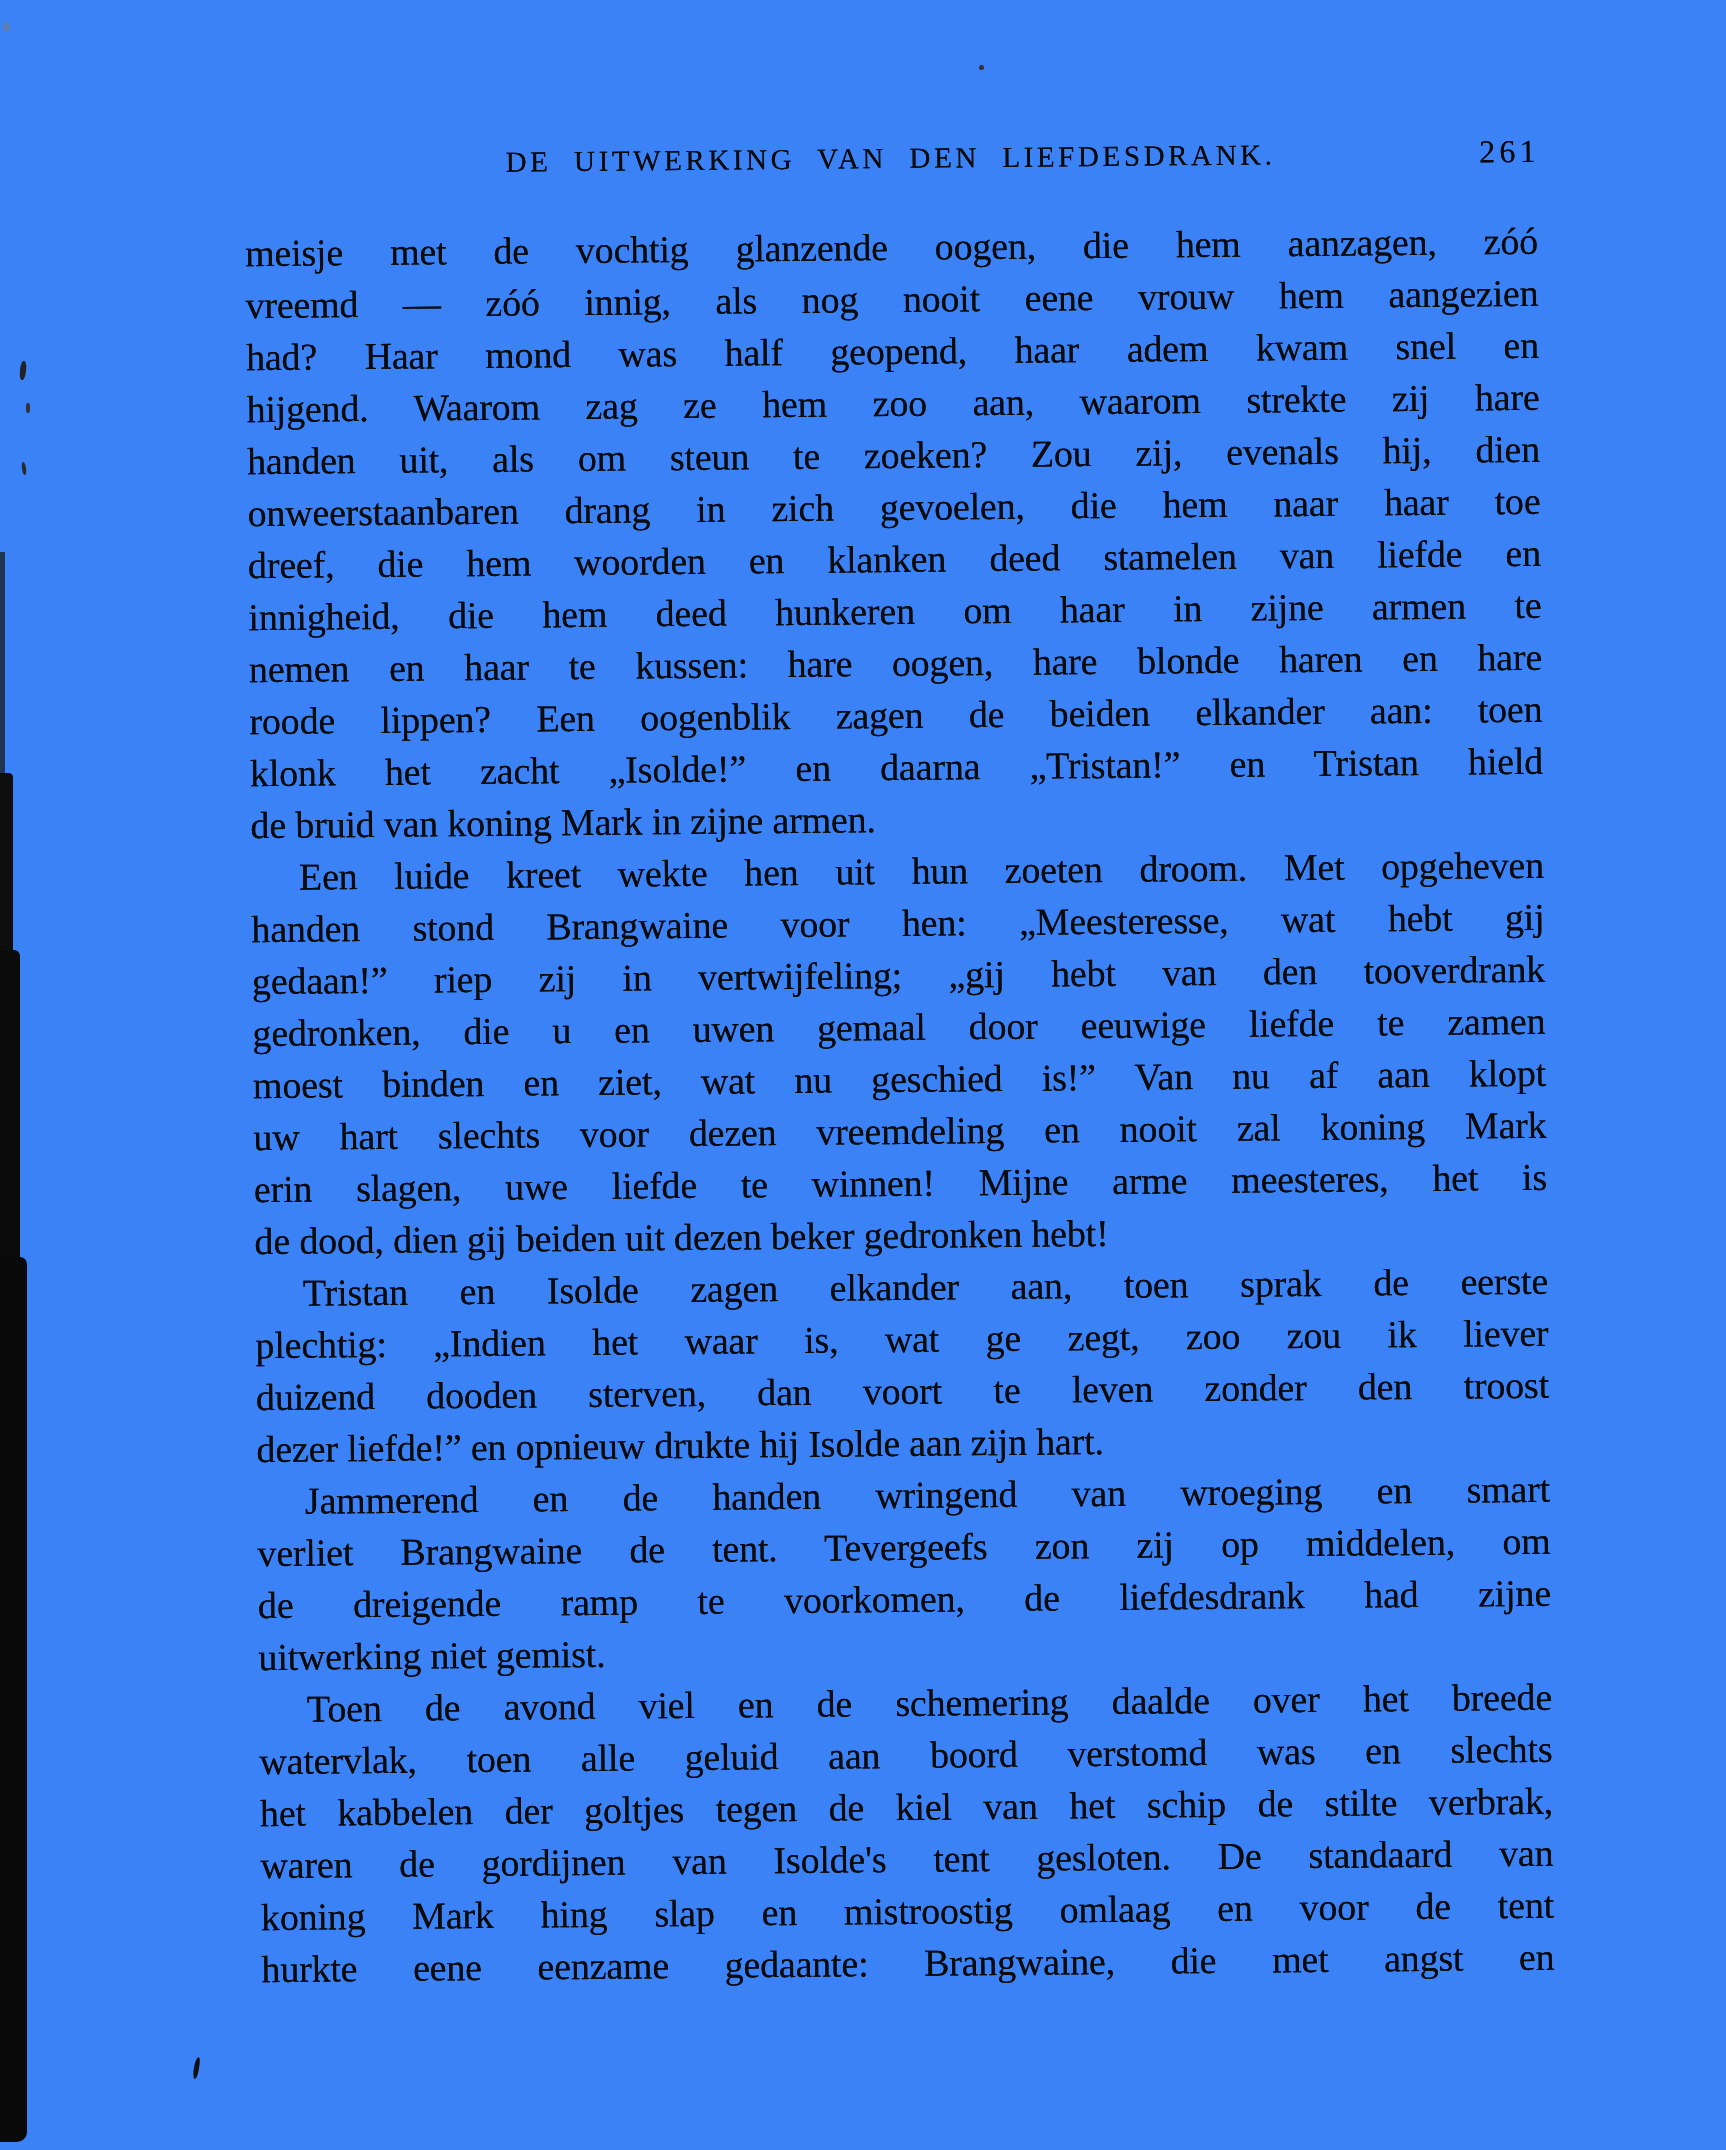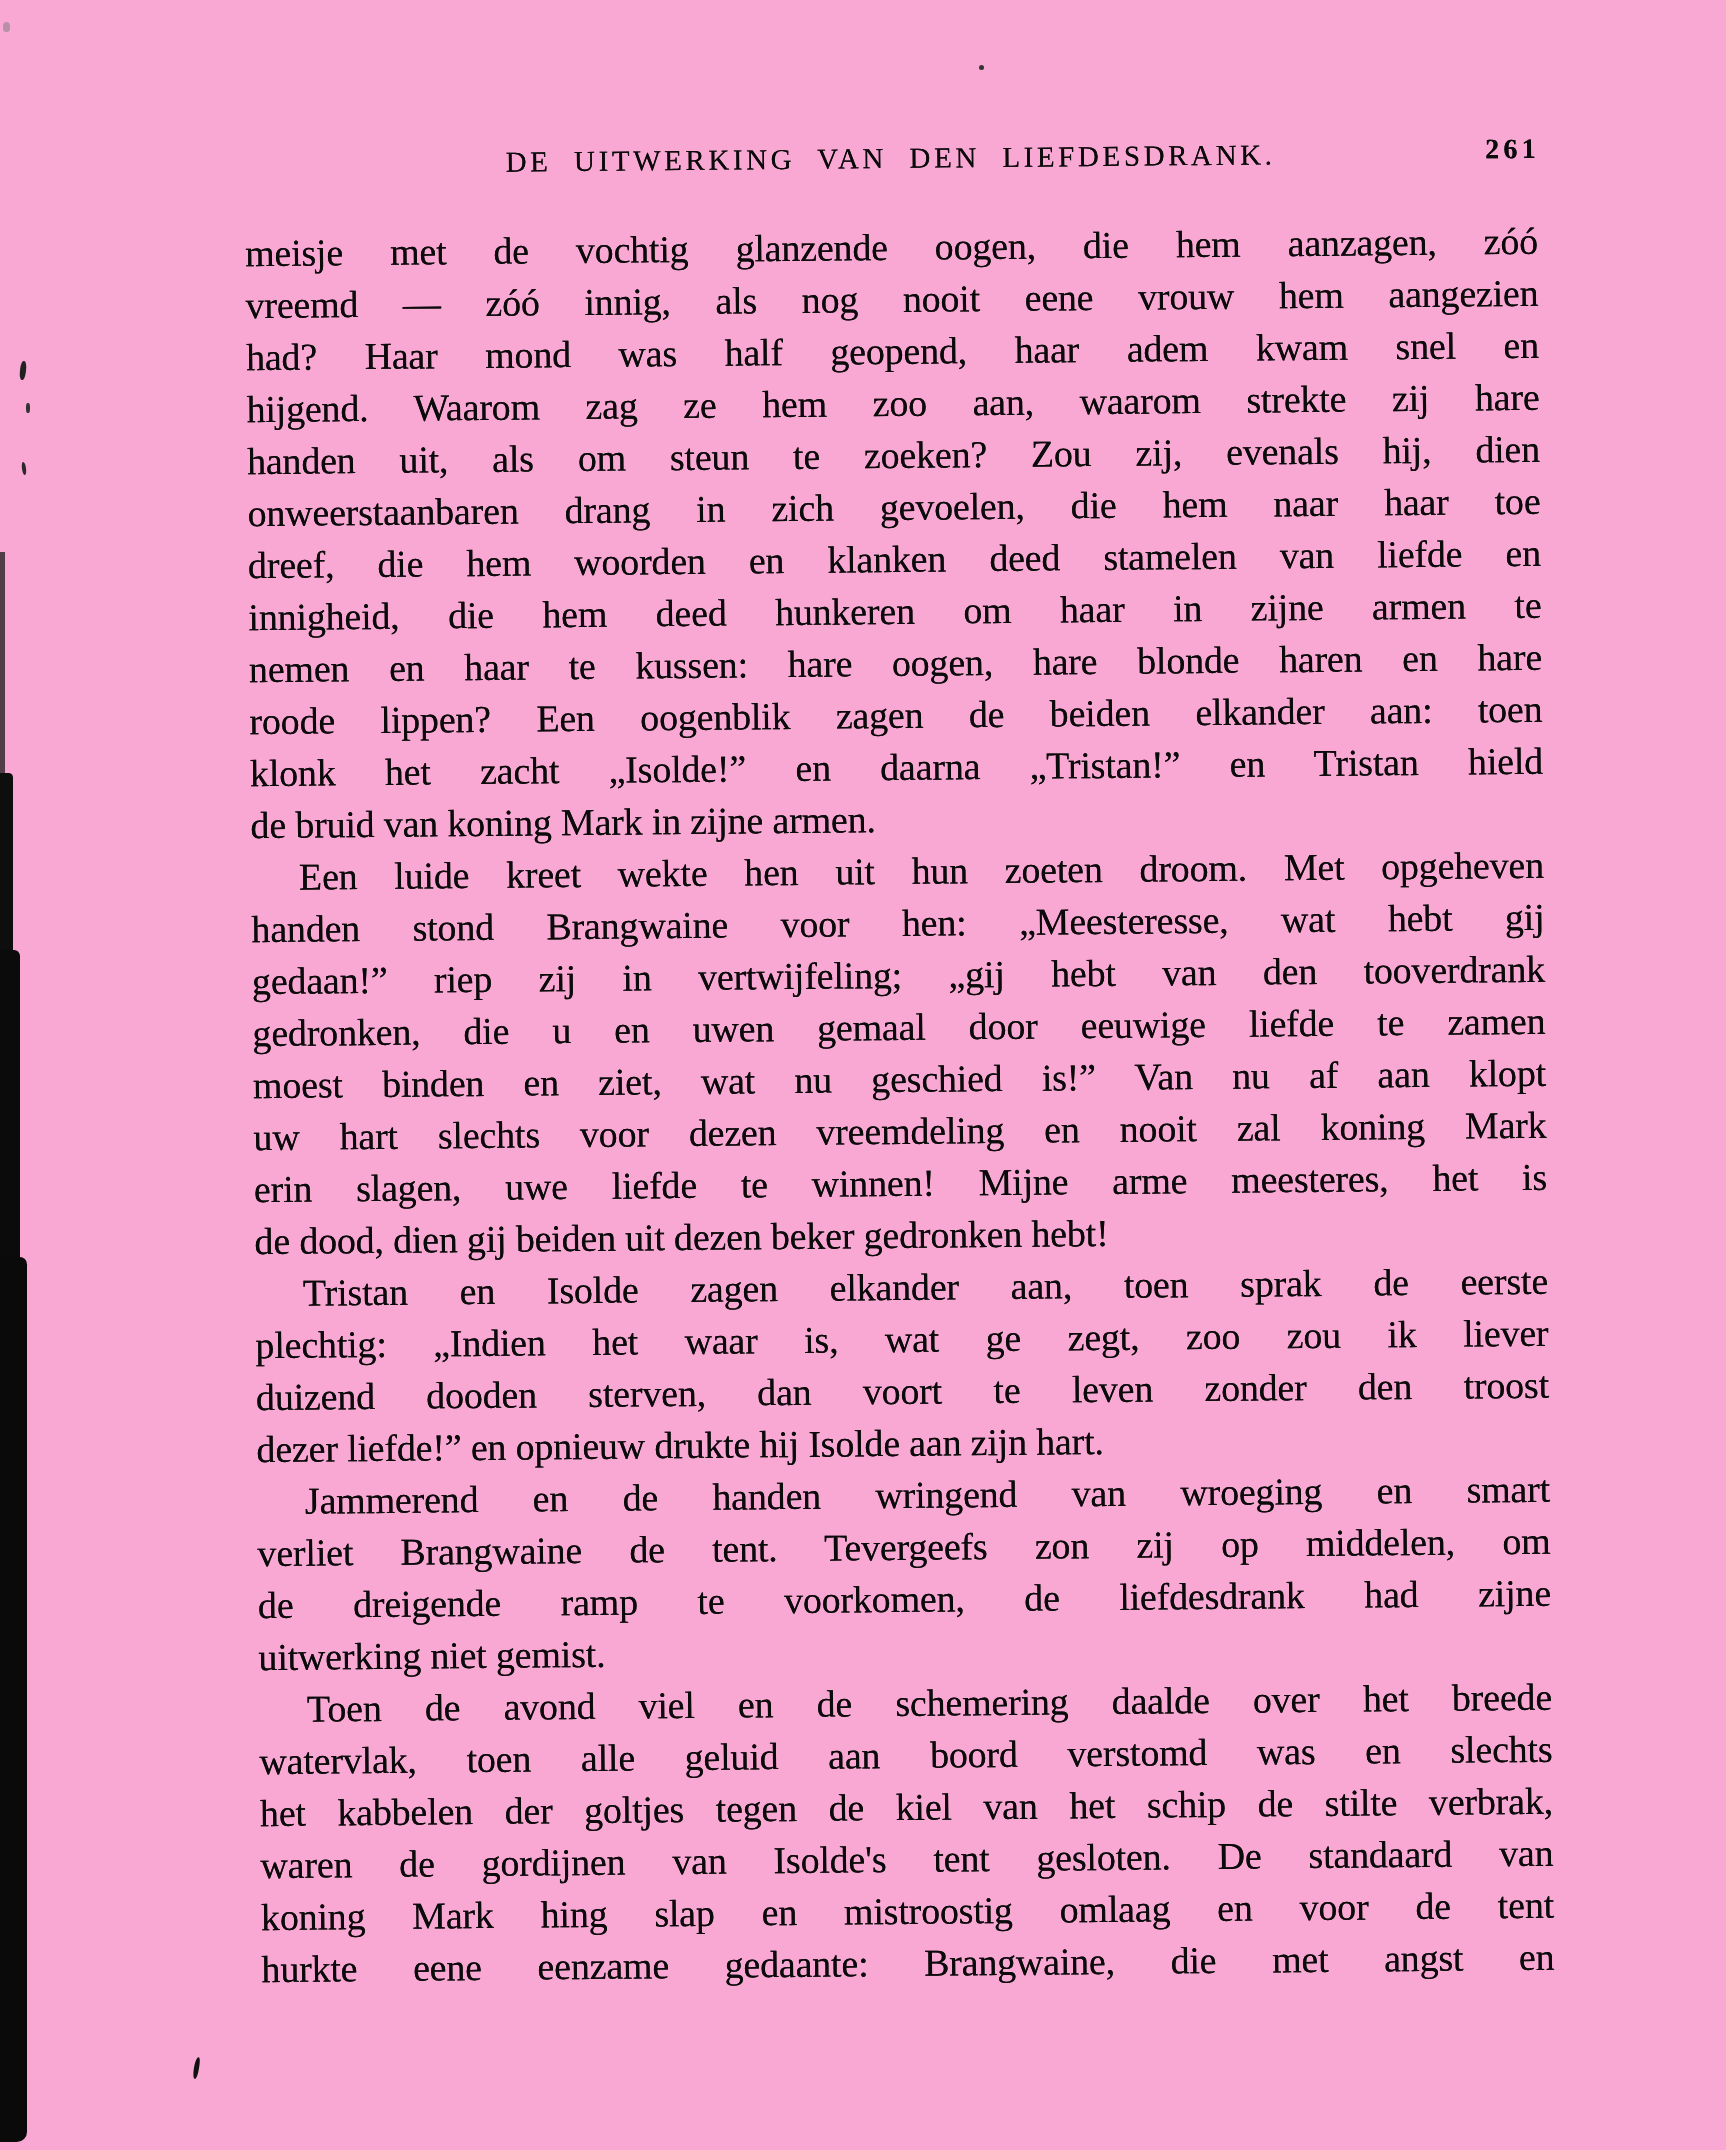--- a/index.html
+++ b/index.html
@@ -4,21 +4,21 @@
 <style>
   html, body {
     margin: 0;
     padding: 0;
     background: #e8e8e8;
   }
   .page {
     position: relative;
     width: 1726px;
     height: 2151px;
-    background: #f9a8d4;
+    background: #3b82f6;
     overflow: hidden;
     font-family: "Liberation Serif", "DejaVu Serif", serif;
     color: #0b0b0b;
   }
   
   .rot {
     position: absolute;
     left: 0; top: 0;
     width: 100%; height: 100%;
     transform: rotate(-0.55deg);
@@ -37,24 +37,23 @@
     font-size: 29px;
     letter-spacing: 3.6px;
     word-spacing: 11.6px;
     white-space: nowrap;
     text-shadow: 0 0 0.4px rgba(0,0,0,.85);
   }
   .page-number {
     position: absolute;
     right: -2.9px;
     top: -2.9px;
-    font-size: 28px;
+    font-size: 32px;
     letter-spacing: 4.3px;
     text-shadow: 0 0 0.4px rgba(0,0,0,.85);
-    font-weight: bold;
   }
   .textblock {
     position: absolute;
     left: 253px;
     top: 221px;
     width: 1293px;
   }
   .line {
     height: 52px;
     line-height: 52px;

